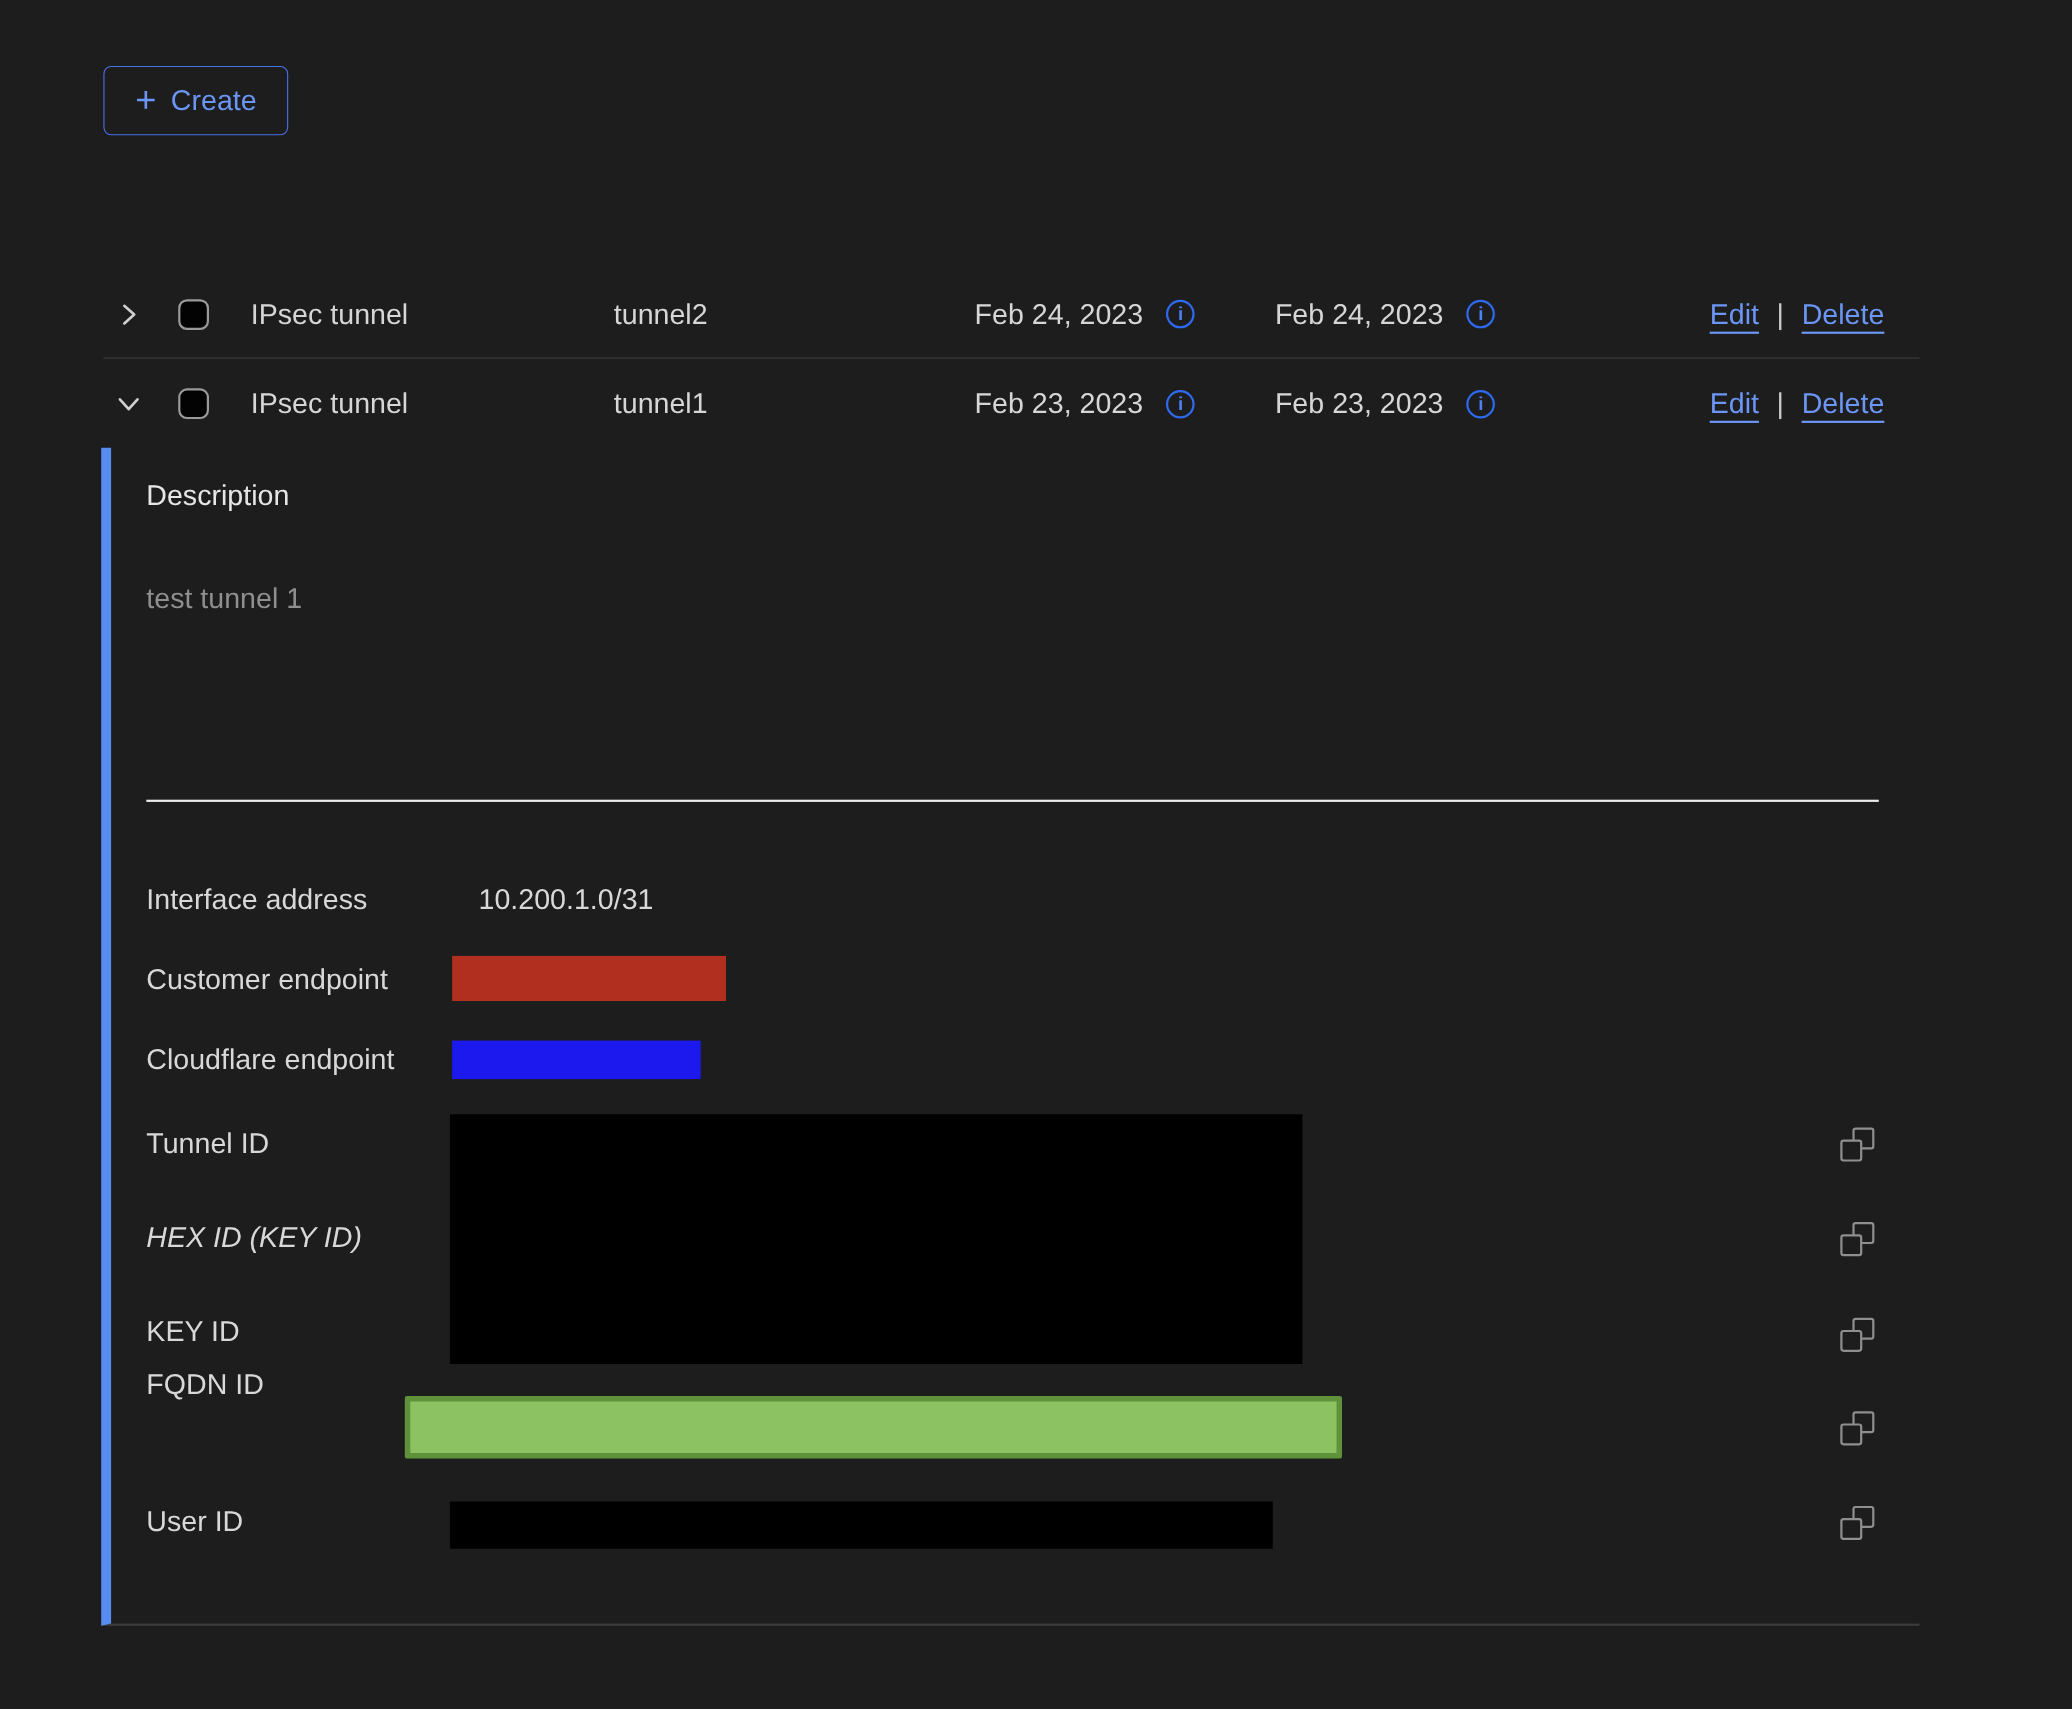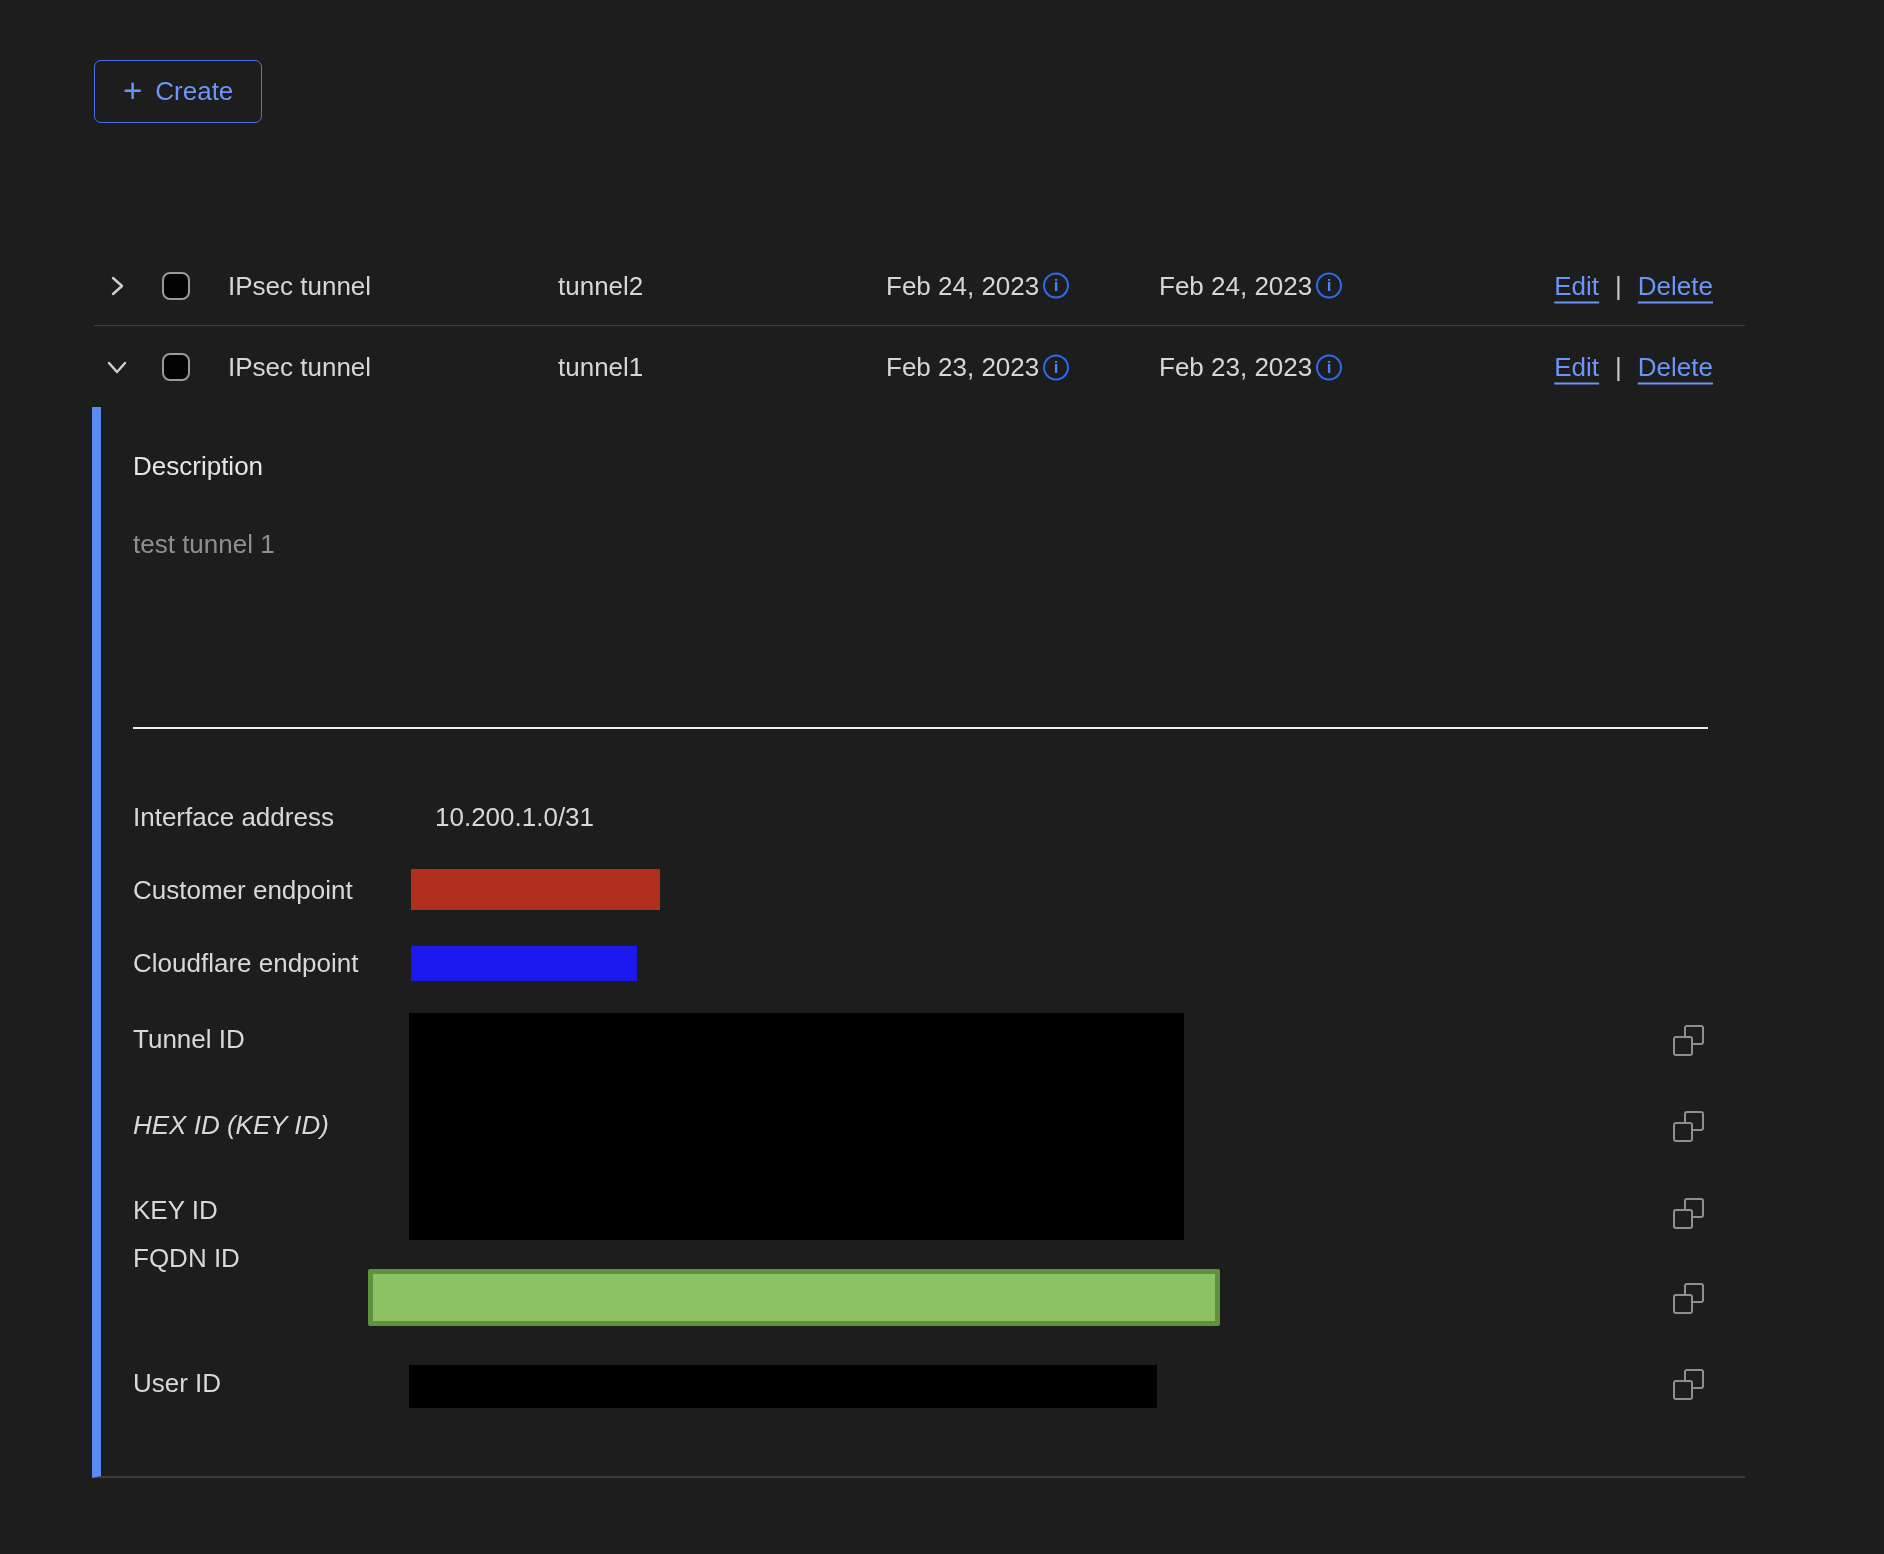--- a/index.html
+++ b/index.html
@@ -25,34 +25,34 @@
   .c-chev { left:10px; } .c-check { left:68px; } .c-type { left:134px; }
   .c-name { left:464px; } .c-created { left:792px; } .c-modified { left:1065px; }
   .c-actions { right:32px; display:flex; align-items:center; gap:16px; }
 
   .checkbox { display:inline-block; width:28px; height:28px; border:2px solid #9a9a9a;
     border-radius:8px; background:#030303; cursor:pointer; }
 
   .chev { width:26px; height:26px; display:inline-block; cursor:pointer; }
   .chev svg { display:block; }
 
-  .date-wrap { display:flex; align-items:center; gap:4px; }
+  .date-wrap { display:flex; align-items:center; gap:21px; }
   .info-icon { display:inline-flex; align-items:center; justify-content:center;
     width:26px; height:26px; border:2px solid #2e6bf0; border-radius:50%;
     color:#4c82f4; font-size:17px; font-weight:600; cursor:pointer; }
 
   .link { color:#6c96f5; font-size:26px; text-decoration:underline;
     text-underline-offset:7px; text-decoration-thickness:2px; cursor:pointer; }
   .sep { color:#c8c8c8; font-size:26px; }
 
   
   .panel { position:absolute; left:92px; top:407px; width:1653px; height:1071px;
     border-left:9px solid #578df2; border-bottom:2px solid #3d3d40; }
   .panel .abs { position:absolute; }
-  .desc-label { left:32px; top:44px; color:#e6e6e6; font-size:26px; font-weight:400; }
+  .desc-label { left:32px; top:28px; color:#e6e6e6; font-size:26px; font-weight:400; }
   .desc-value { left:32px; top:122px; color:#8f8f90; font-size:26px; }
   .health-btn { left:32px; top:193px; height:62px; padding:0 30px; display:inline-flex;
     align-items:center; background:transparent; border:2px solid #527ff0; border-radius:9px;
     color:#6c96f5; font-size:26px; cursor:pointer; font-family:"Liberation Sans", sans-serif; }
   .divider { left:32px; top:320px; width:1575px; height:2px; background:#ededed; }
 
   .f-label { left:32px; color:#d8d8d8; font-size:26px; line-height:30px; white-space:nowrap; }
   .f-value { color:#d8d8d8; font-size:26px; line-height:30px; }
 
   .redact-red   { left:310px; top:462px; width:249px; height:41px; background:#b02f1f; }

